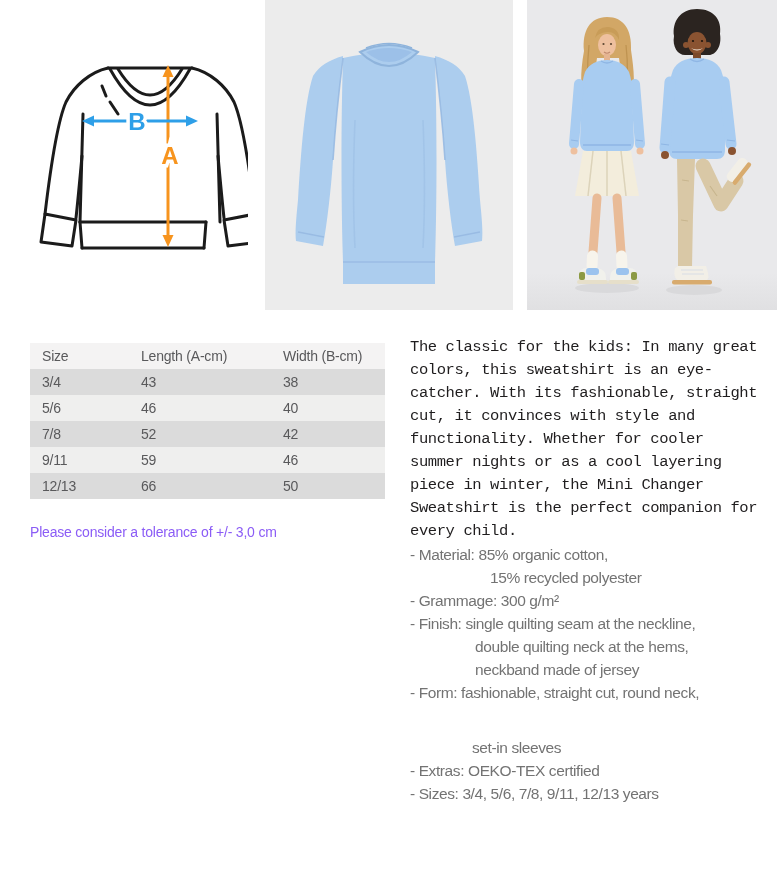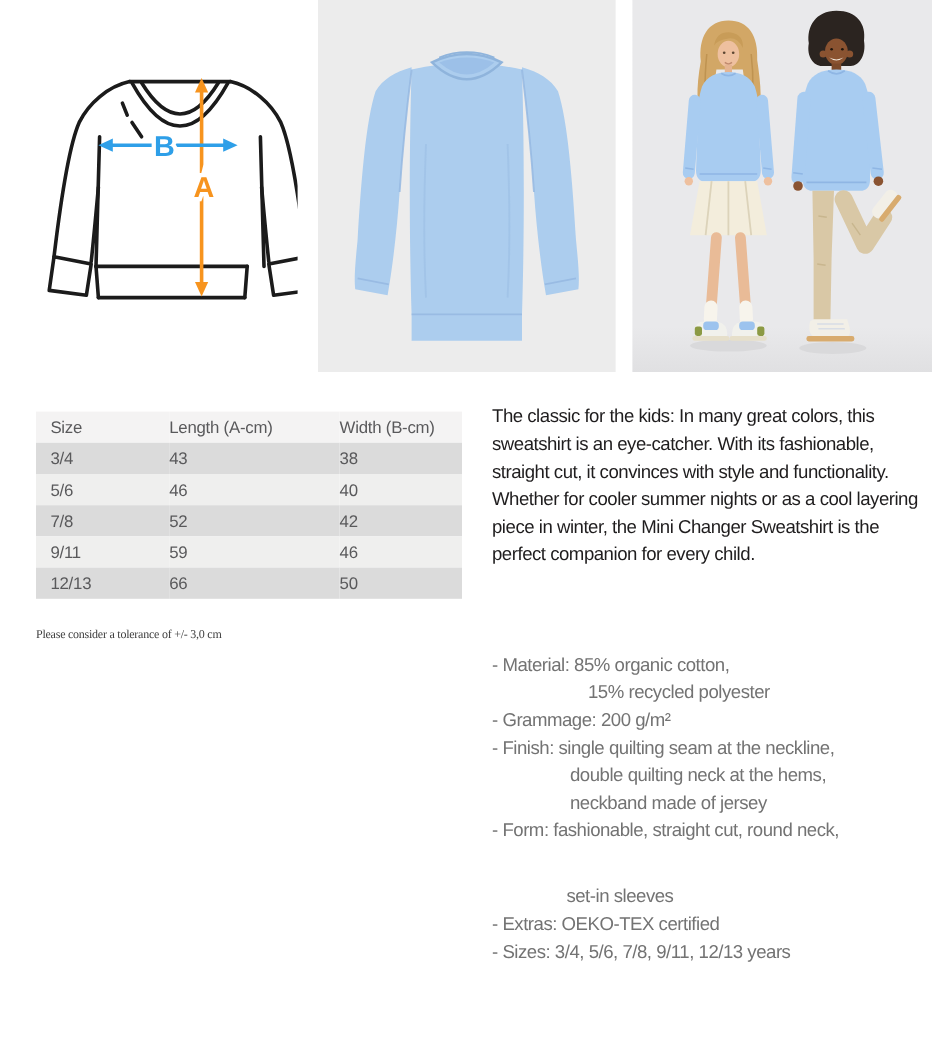--- a/index.html
+++ b/index.html
@@ -22,27 +22,27 @@
     font-size:14px; letter-spacing:-0.2px; color:#59595b;
   }
   table.size-table th { font-weight:normal; text-align:left; height:26px; background:#f4f3f3; }
   table.size-table td { height:26px;margin-top:35px; }
   table.size-table th:first-child, table.size-table td:first-child { padding-left:12px; }
   table.size-table tbody tr:nth-child(odd)  td { background:#dbdbdb; }
   table.size-table tbody tr:nth-child(even) td { background:#efefee; }
 
   .tolerance {
     position:absolute; left:30px; top:524px;
-    font-size:10px; letter-spacing:-0.2px; color:#404040;font-family:Liberation Serif, serif;
+    font-size:14px; letter-spacing:-0.2px; color:#8b5cf6;
   }
 
   
   .description {
     position:absolute; left:410px; top:336px; width:356px;
-    font-size:15.5px; line-height:23px; letter-spacing:-0.4px; color:#1f1d1e;
+    font-size:15.5px; line-height:23px; letter-spacing:-0.4px; color:#1f1d1e;font-family:Liberation Mono, monospace;
   }
   .details-list {
     position:absolute; left:410px; top:543px; width:364px;
     font-size:15.5px; line-height:23px; letter-spacing:-0.4px; color:#737373;
   }
   .detail-line { white-space:nowrap; }
 
   
   .outline { fill:none; stroke:#1b1b1b; stroke-width:3; stroke-linecap:round; stroke-linejoin:round; }
   .measure-label { font-family:"Liberation Sans",sans-serif; font-size:24px; font-weight:bold;
@@ -275,21 +275,21 @@
       </tbody>
   </table>
 
   <div class="tolerance">Please consider a tolerance of +/- 3,0 cm</div>
 
   <p class="description">The classic for the kids: In many great colors, this sweatshirt is an eye-catcher. With its fashionable, straight cut, it convinces with style and functionality. Whether for cooler summer nights or as a cool layering piece in winter, the Mini Changer Sweatshirt is the perfect companion for every child.</p>
 
   <div class="details-list">
       <div class="detail-line" style="padding-left: 0px;">- Material: 85% organic cotton,</div>
       <div class="detail-line" style="padding-left: 80px;">15% recycled polyester</div>
-      <div class="detail-line" style="padding-left: 0px;">- Grammage: 200 g/m²</div>
+      <div class="detail-line" style="padding-left: 0px;">- Grammage: 300 g/m²</div>
       <div class="detail-line" style="padding-left: 0px;">- Finish: single quilting seam at the neckline,</div>
       <div class="detail-line" style="padding-left: 65px;">double quilting neck at the hems,</div>
       <div class="detail-line" style="padding-left: 65px;">neckband made of jersey</div>
       <div class="detail-line" style="padding-left: 0px;">- Form: fashionable, straight cut, round neck,</div>
       <div class="detail-line" style="padding-left: 62px; margin-top: 32px;">set-in sleeves</div>
       <div class="detail-line" style="padding-left: 0px;">- Extras: OEKO-TEX certified</div>
       <div class="detail-line" style="padding-left: 0px;">- Sizes: 3/4, 5/6, 7/8, 9/11, 12/13 years</div>
     </div>
 
 </div>

